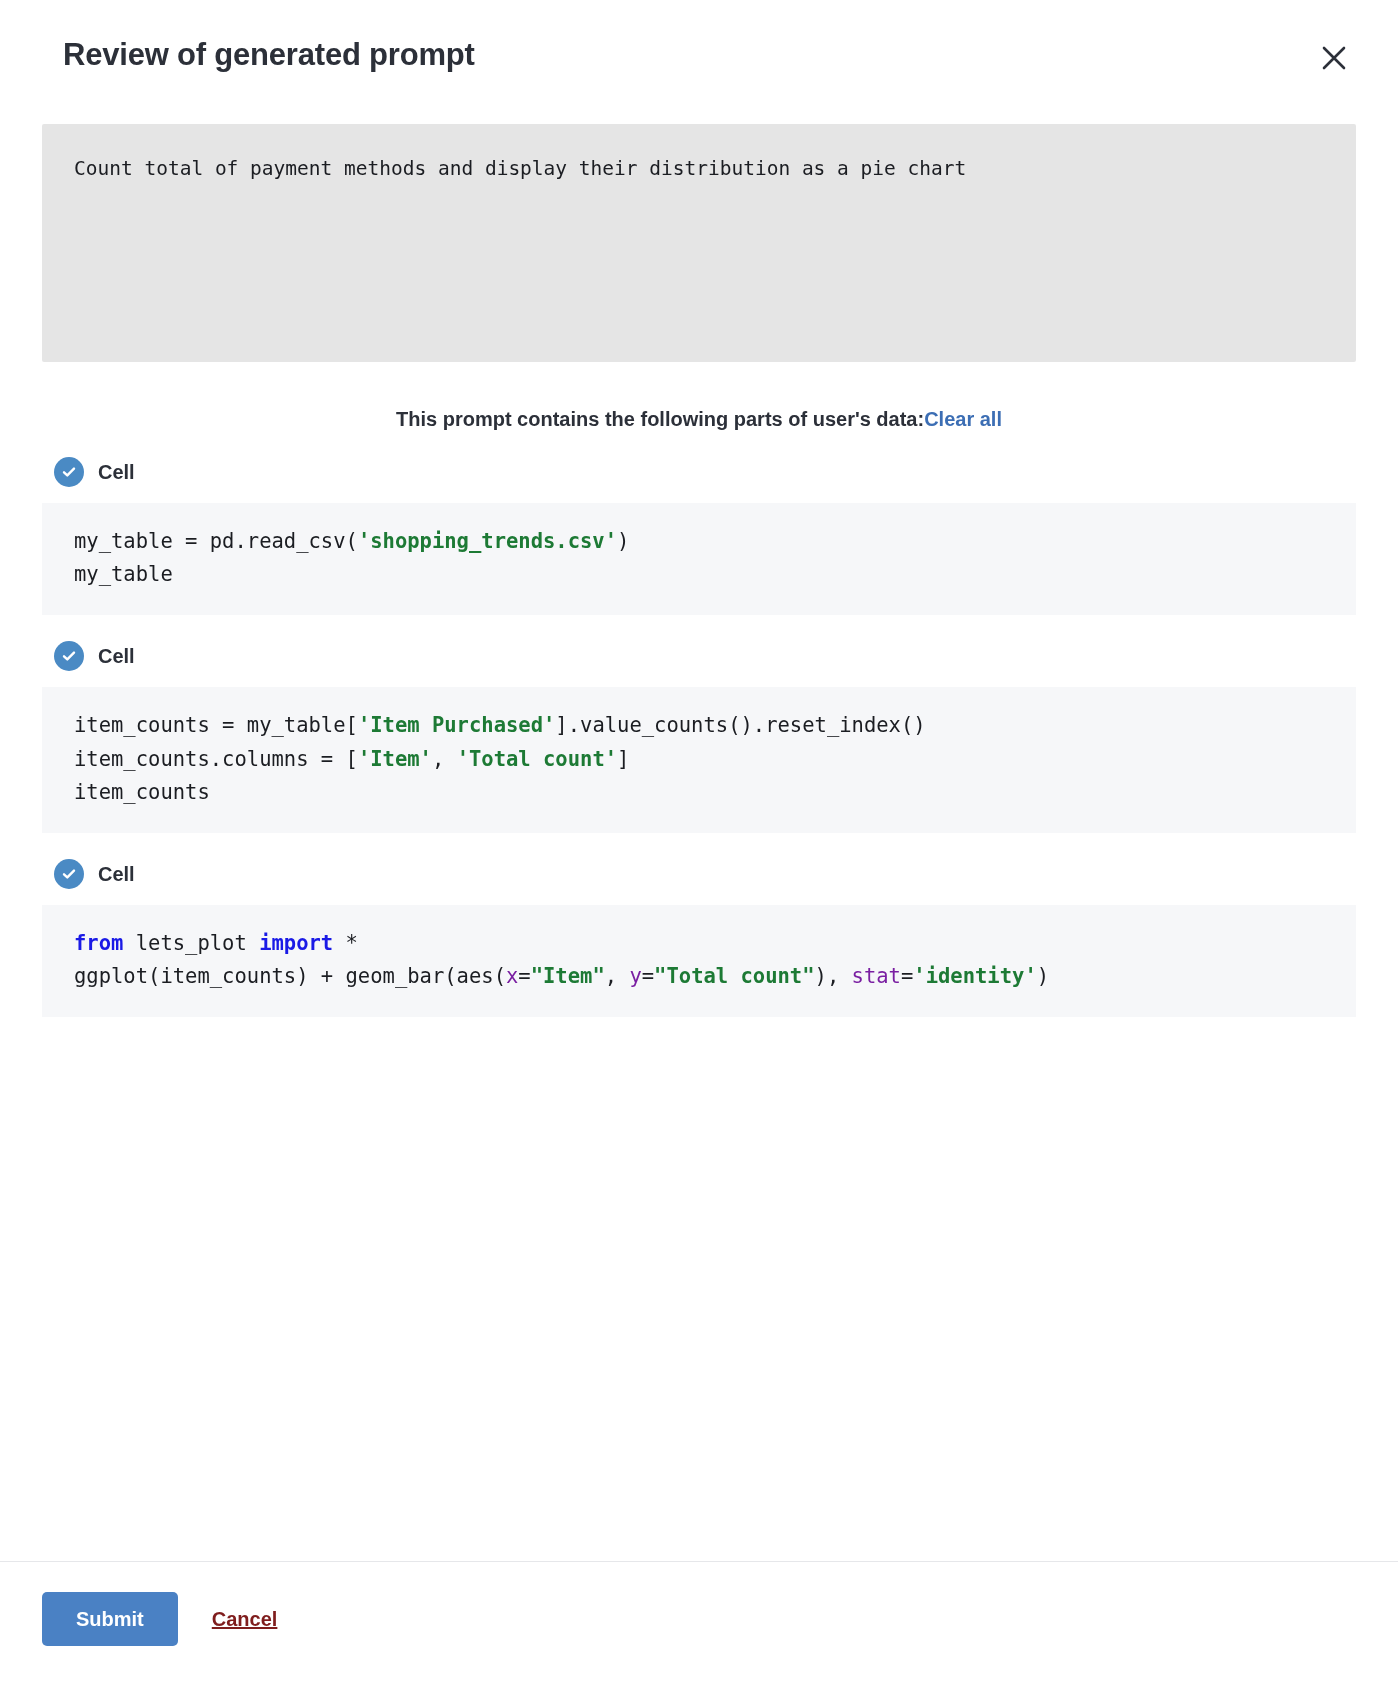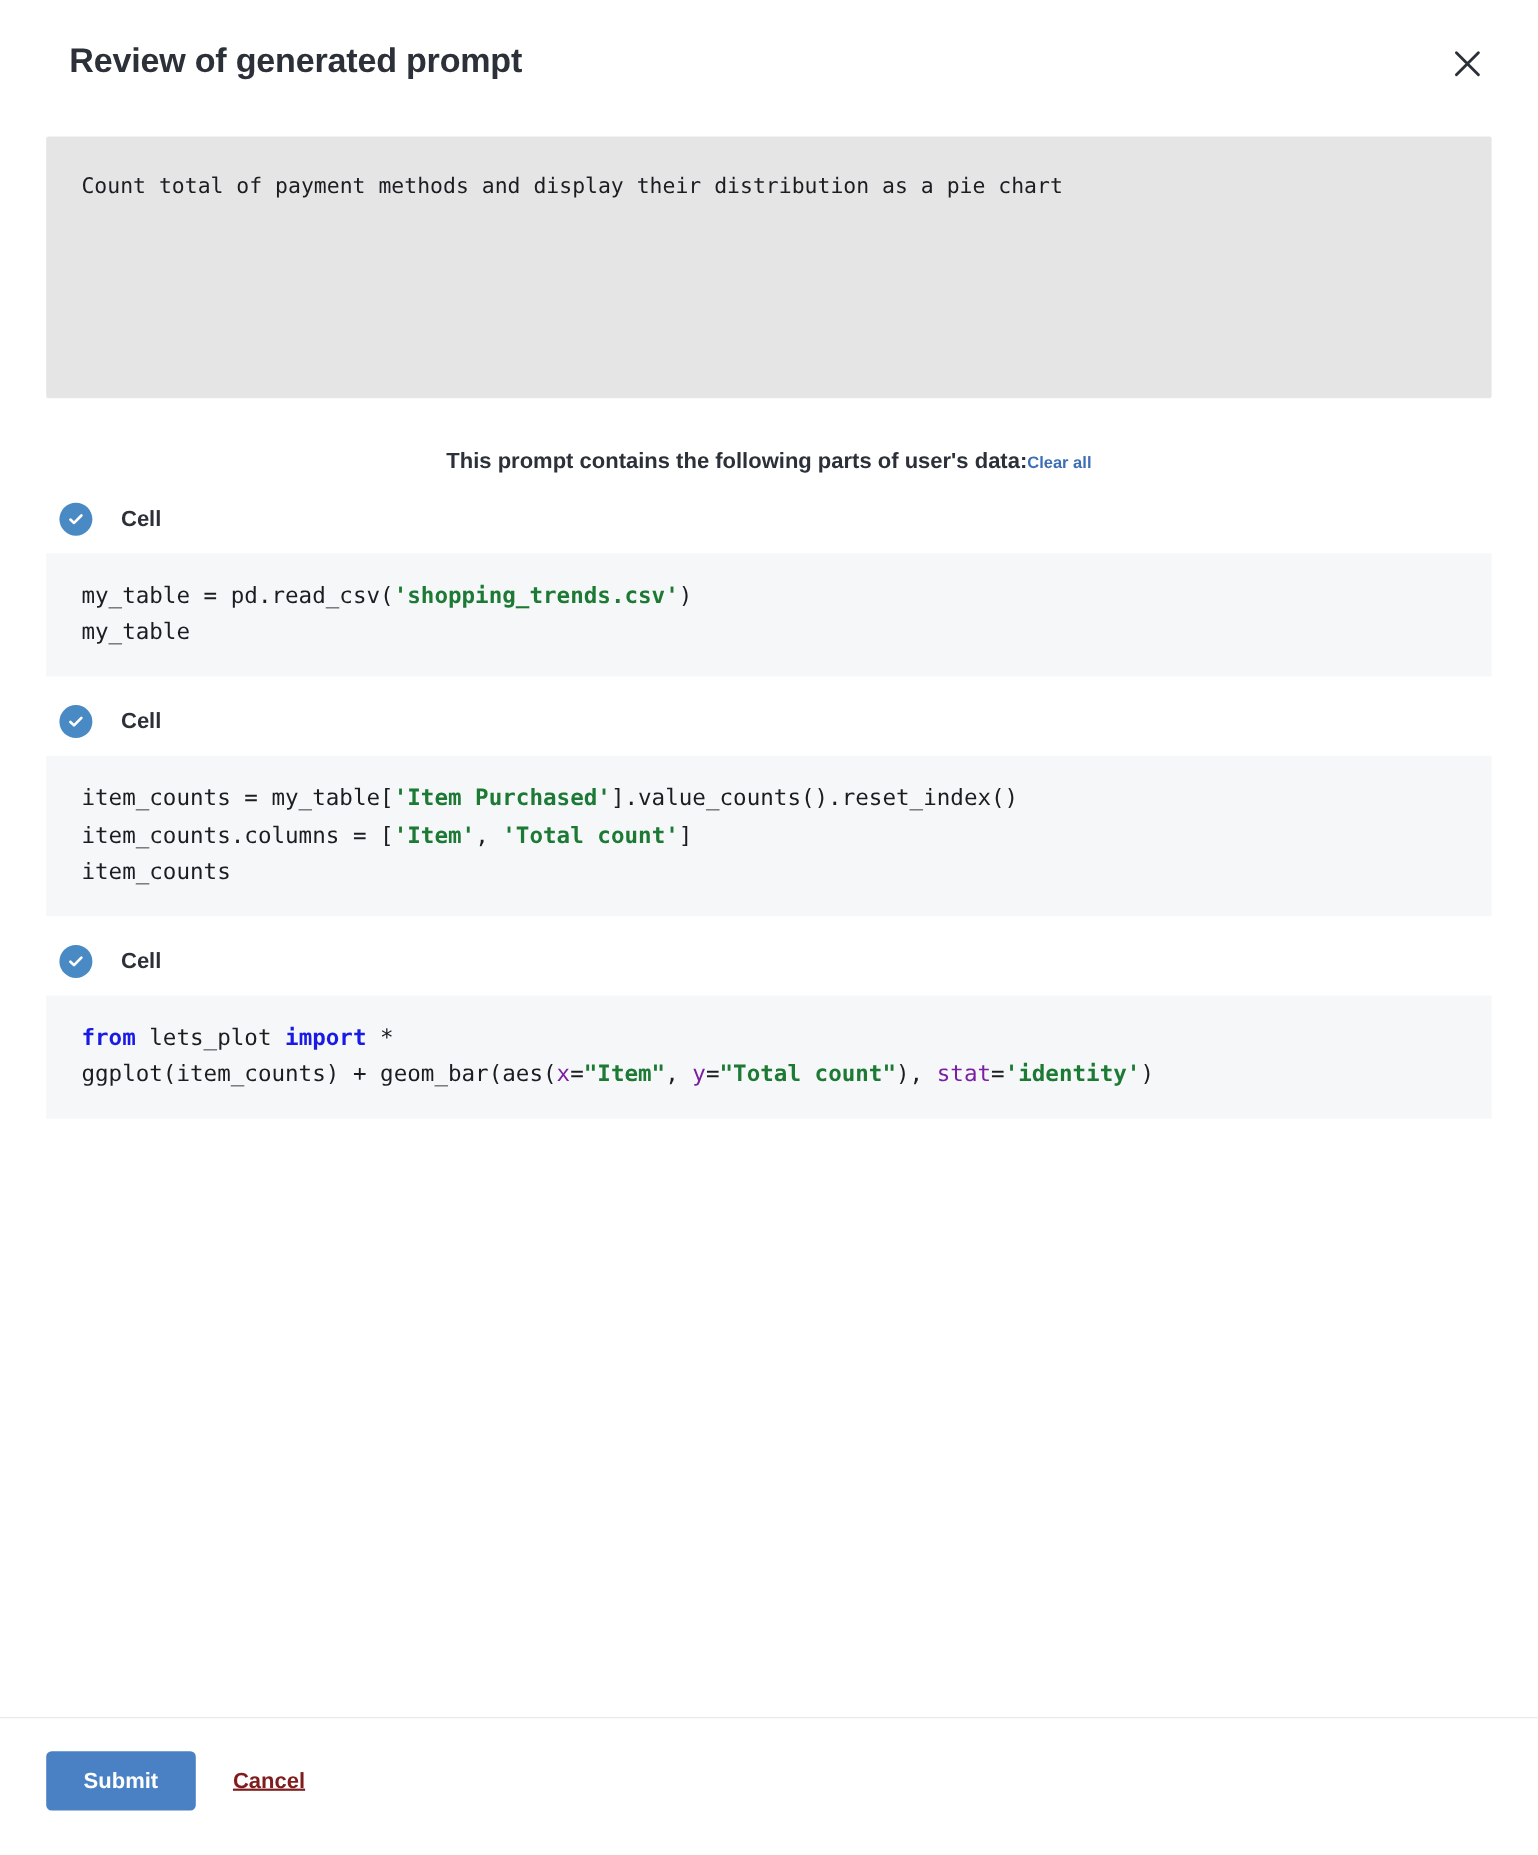--- a/index.html
+++ b/index.html
@@ -85,34 +85,34 @@
     align-items: baseline;
     justify-content: center;
     margin-top: 46px;
   }
   .parts-label {
     font-size: 20px;
     font-weight: bold;
     color: #2c3039;
   }
   .clear-all {
-    font-size: 15px;
+    font-size: 20px;
     font-weight: bold;
     color: #3c6eb4;
     cursor: pointer;
     user-select: none;
   }
 
   
   .cell-group { margin-top: 26px; }
 
   .cell-head {
     display: flex;
     align-items: center;
-    gap: 26px;
+    gap: 14px;
     padding-left: 12px;
   }
   .check {
     width: 30px;
     height: 30px;
     border-radius: 50%;
     background: #4a8ac4;
     display: flex;
     align-items: center;
     justify-content: center;

